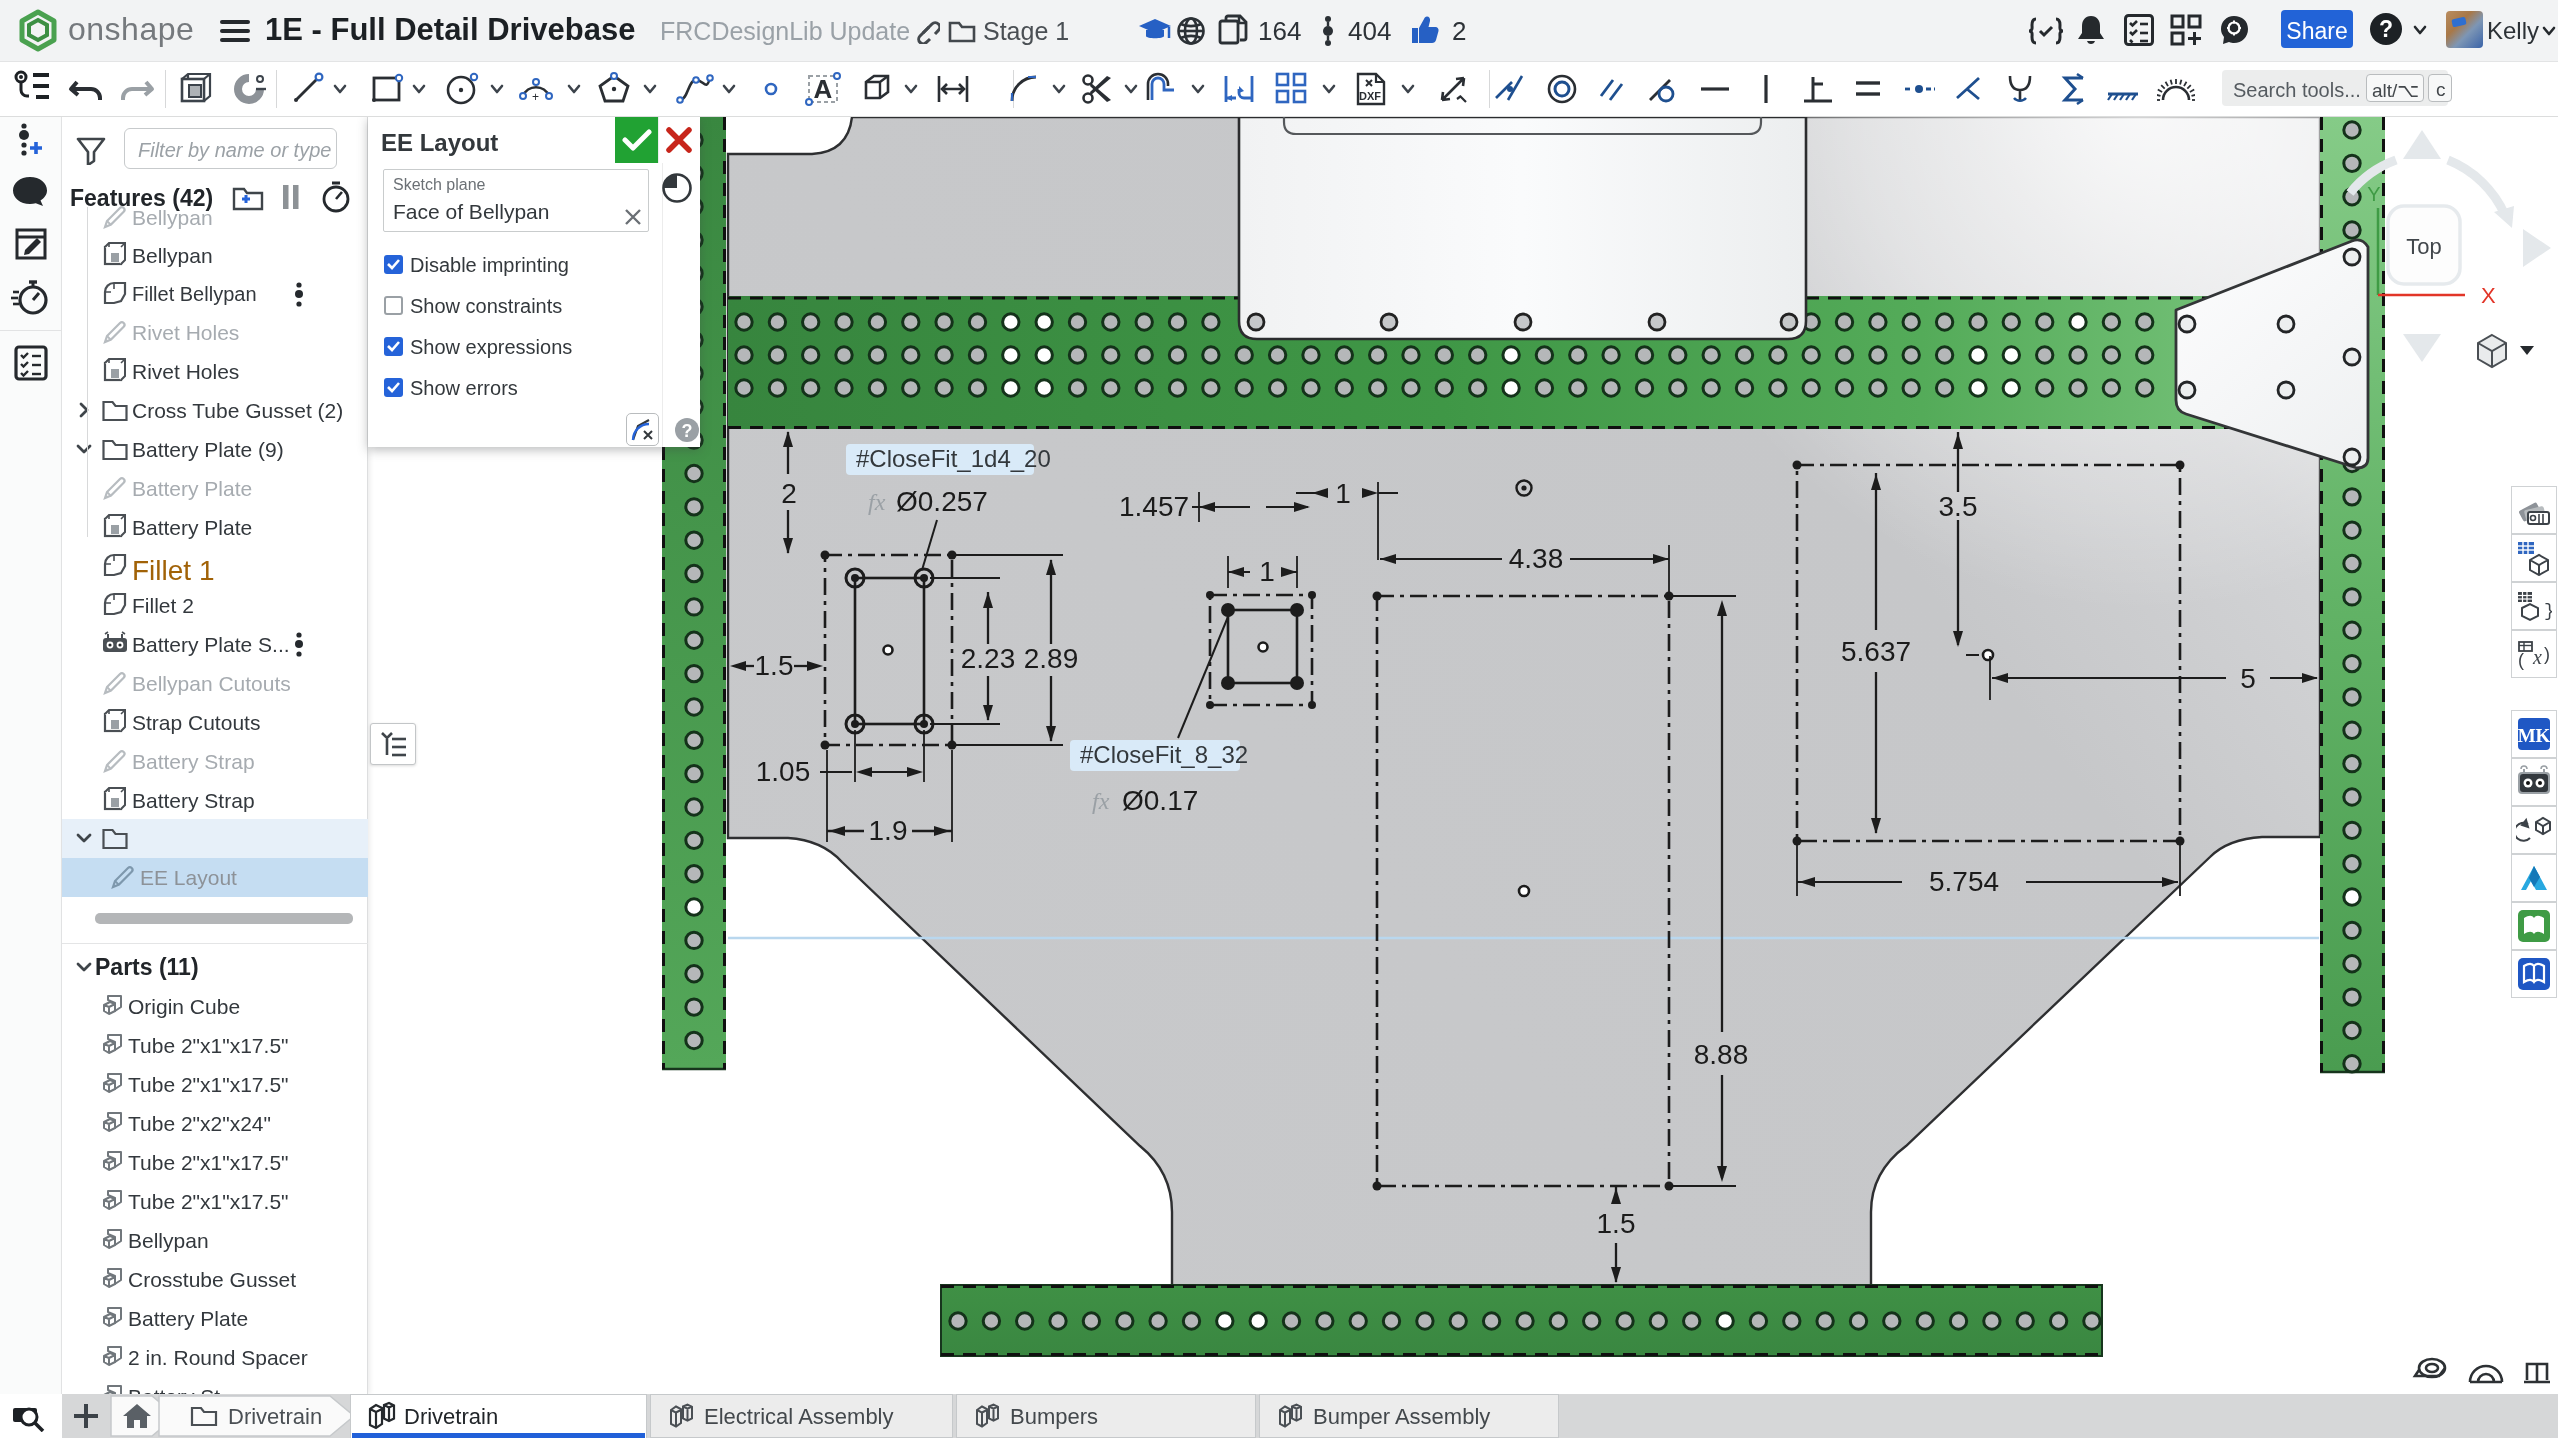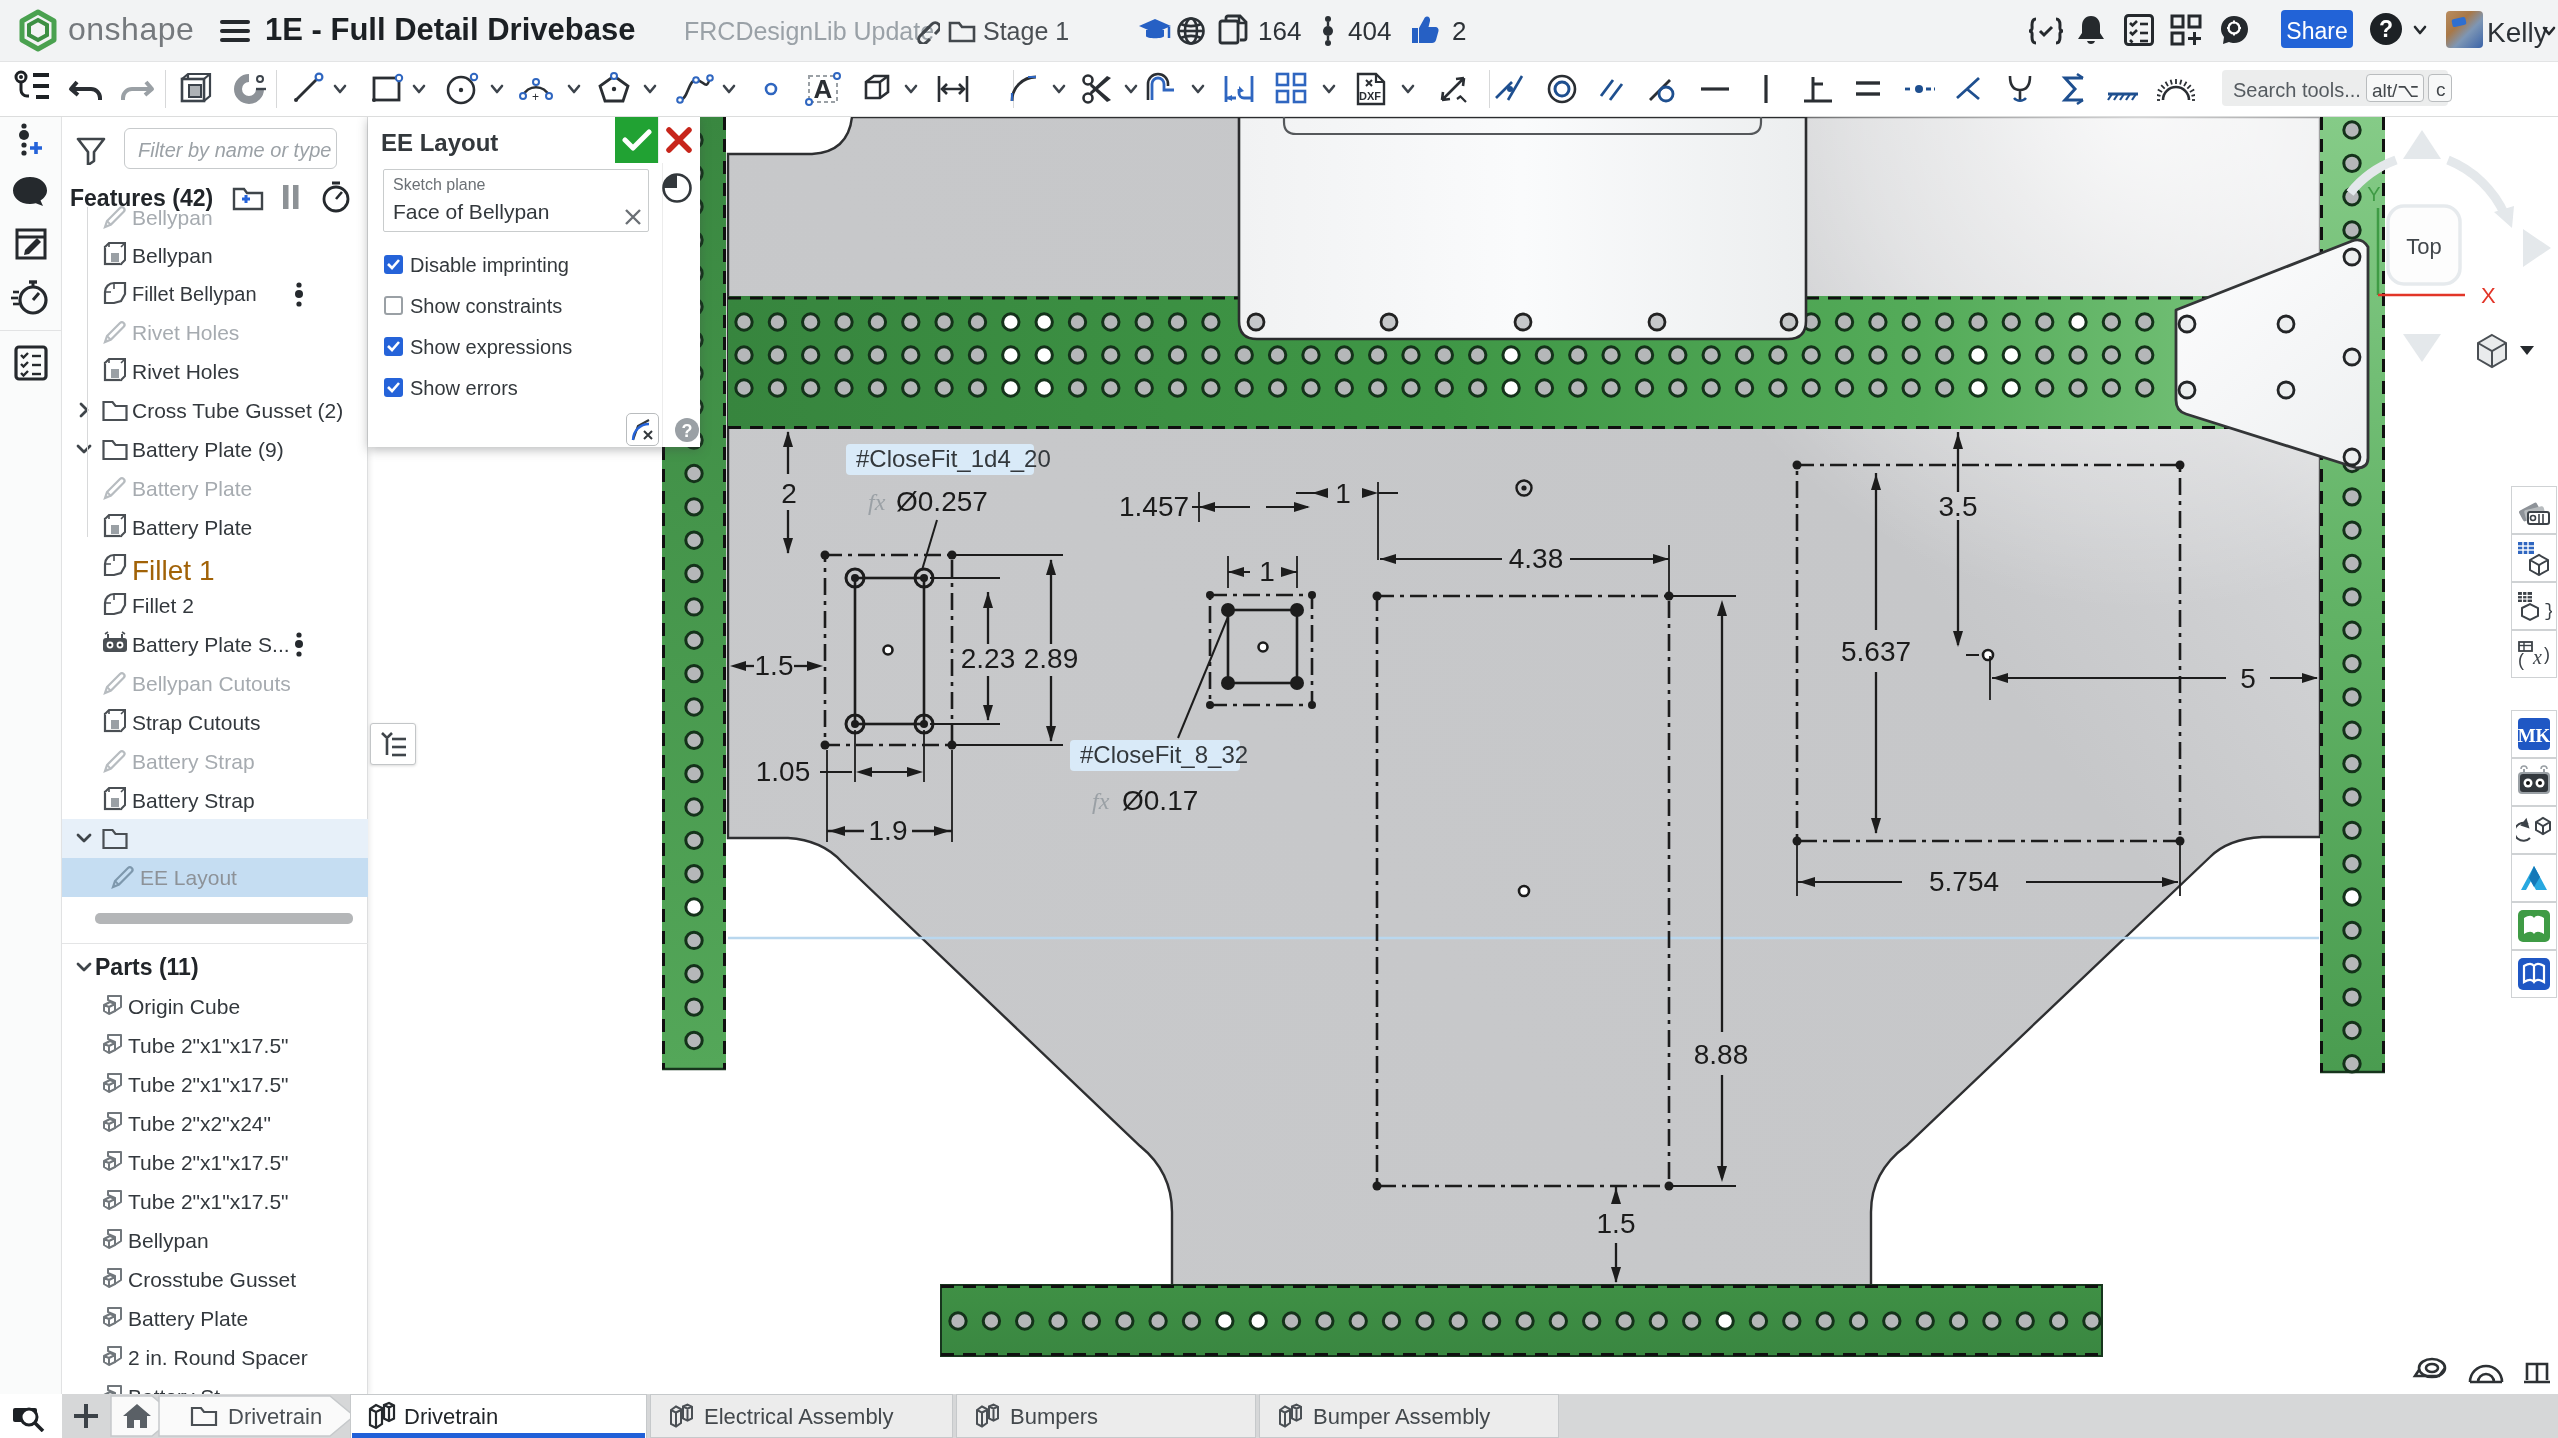--- a/index.html
+++ b/index.html
@@ -21,21 +21,21 @@
     </svg>
     <div class="t" style="left:68px;top:11px;font-size:32px;color:#75797d;font-weight:500;letter-spacing:.5px;">onshape</div>
     <svg class="abs" style="left:220px;top:19px" width="30" height="24" viewBox="0 0 30 24">
       <g stroke="#25292d" stroke-width="4" stroke-linecap="round">
         <line x1="2" y1="3" x2="28" y2="3"></line>
         <line x1="2" y1="12" x2="28" y2="12"></line>
         <line x1="2" y1="21" x2="28" y2="21"></line>
       </g>
     </svg>
     <div class="t" style="left:265px;top:12px;font-size:31px;color:#1c2024;font-weight:bold;">1E - Full Detail Drivebase</div>
-    <div class="t" style="left:660px;top:17px;font-size:25px;color:#9aa1a7;margin-left:24px;">FRCDesignLib Update</div>
+    <div class="t" style="left:660px;top:17px;font-size:25px;color:#9aa1a7;">FRCDesignLib Update</div>
     <svg class="abs" style="left:912px;top:16px" width="28" height="28" viewBox="0 0 28 28">
       <g fill="none" stroke="#43484d" stroke-width="3">
         <path d="M11 17 L20 8 a4.5 4.5 0 0 1 6.4 6.4 L23 18"></path>
         <path d="M17 11 L8 20 a4.5 4.5 0 0 0 6.4 6.4 L18 23"></path>
       </g>
     </svg>
     <svg class="abs" style="left:948px;top:19px" width="28" height="24" viewBox="0 0 28 24">
       <path d="M2 4 h9 l3 4 h12 v14 h-24 z" fill="none" stroke="#43484d" stroke-width="2.6"></path>
     </svg>
     <div class="t" style="left:983px;top:17px;font-size:25px;color:#4a4f54;">Stage 1</div>
@@ -116,21 +116,21 @@
     <div class="t" style="left:2281px;top:18px;width:72px;text-align:center;font-size:23px;color:#fff;">Share</div>
     <svg class="abs" style="left:2369px;top:12px" width="34" height="34" viewBox="0 0 34 34">
       <circle cx="17" cy="17" r="16" fill="#1d2125"></circle>
       <text x="17" y="25" font-size="23" font-weight="bold" fill="#fff" text-anchor="middle" font-family="Liberation Sans">?</text>
     </svg>
     <svg class="abs" style="left:2412px;top:24px" width="16" height="12" viewBox="0 0 16 12">
       <path d="M3 3 L8 9 L13 3" fill="none" stroke="#25292d" stroke-width="2.6" stroke-linecap="round" stroke-linejoin="round"></path>
     </svg>
     <div class="abs" style="left:2446px;top:11px;width:37px;height:37px;border-radius:4px;background:linear-gradient(135deg,#b98c5e 0%,#a87848 35%,#7d96b5 60%,#3a63a8 100%);"></div>
     <div class="abs" style="left:2452px;top:18px;width:14px;height:8px;background:#2f6fd0;border-radius:2px;transform:rotate(-12deg);"></div>
-    <div class="t" style="left:2487px;top:17px;font-size:28px;color:#2c3136;">Kelly</div>
+    <div class="t" style="left:2487px;top:17px;font-size:24px;color:#2c3136;">Kelly</div>
     <svg class="abs" style="left:2541px;top:25px" width="16" height="12" viewBox="0 0 16 12">
       <path d="M3 3 L8 9 L13 3" fill="none" stroke="#25292d" stroke-width="2.6" stroke-linecap="round" stroke-linejoin="round"></path>
     </svg>
   </div>
 <div id="toolbar" class="abs">
     <svg class="abs" style="left:67px;top:8px" width="38" height="38" viewBox="0 0 38 38">
       <path d="M10 12 L4 19 L11 25 M4.5 19 H24 a9 9 0 0 1 9 9 v2" fill="none" stroke="#2a2e33" stroke-width="4" stroke-linejoin="round"></path>
     </svg>
     <svg class="abs" style="left:118px;top:8px" width="38" height="38" viewBox="0 0 38 38">
       <path d="M28 12 L34 19 L27 25 M33.5 19 H14 a9 9 0 0 0 -9 9 v2" fill="none" stroke="#9aa0a5" stroke-width="4" stroke-linejoin="round"></path>

